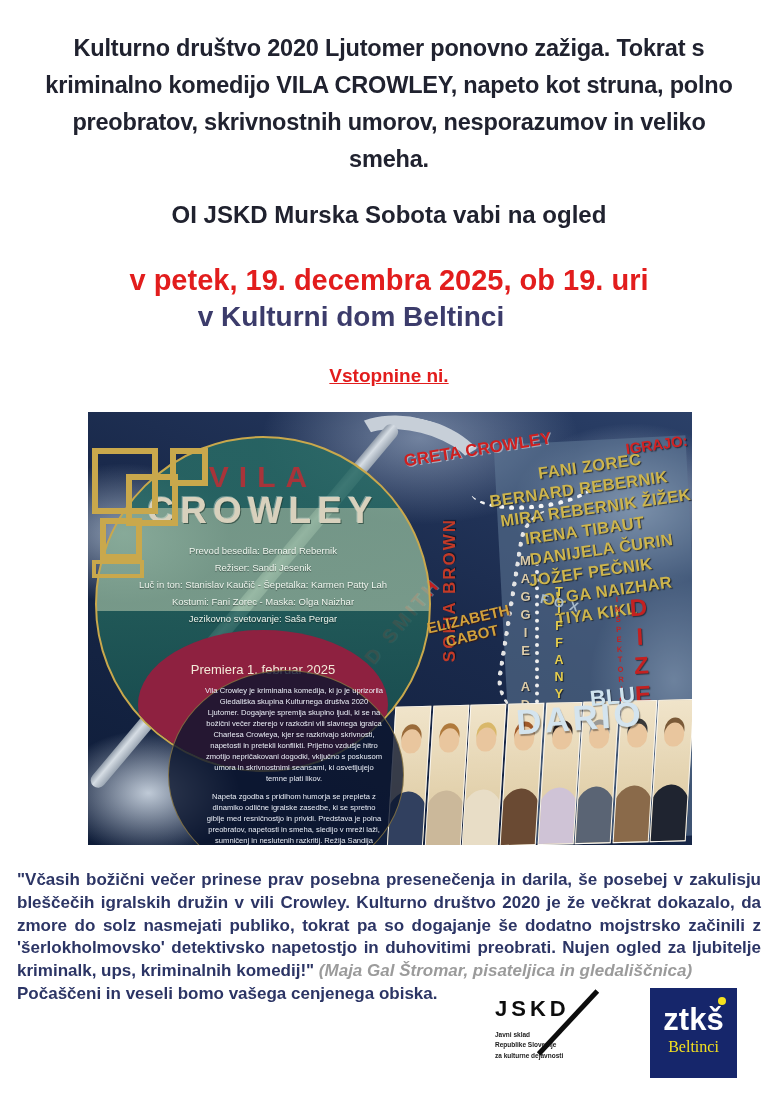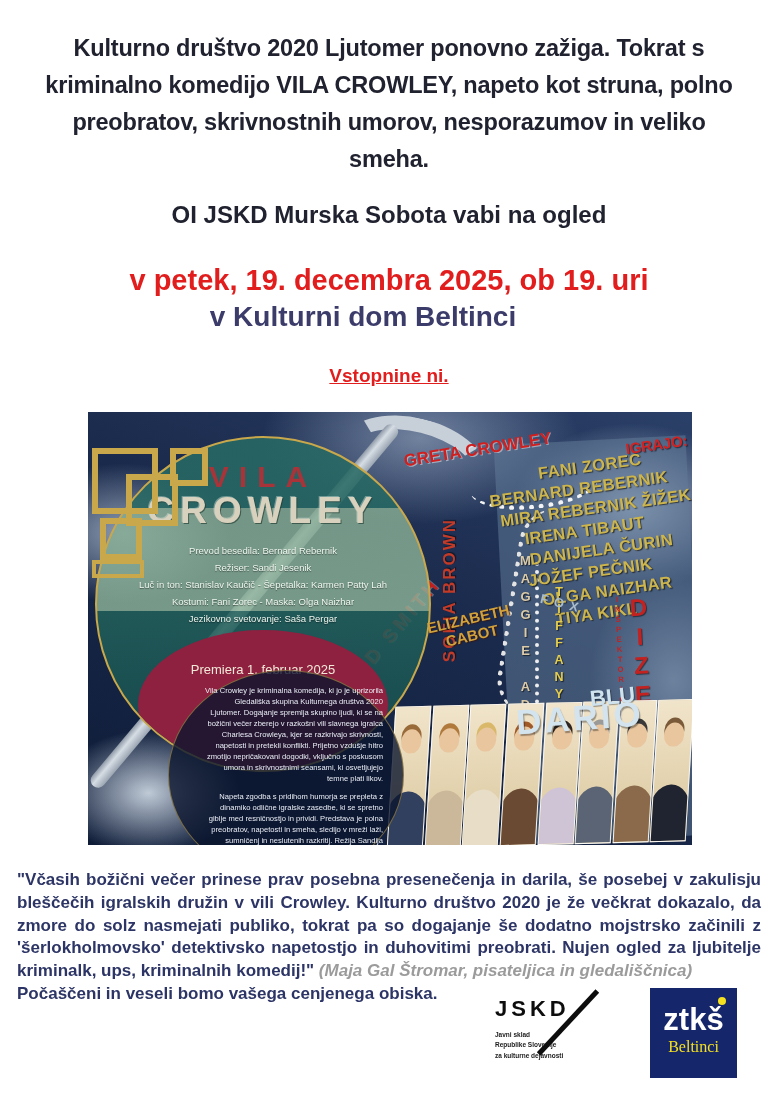--- a/index.html
+++ b/index.html
@@ -6,21 +6,21 @@
   .page{position:relative;width:778px;height:1100px;background:#ffffff;overflow:hidden;
         font-family:"Liberation Sans",sans-serif;}
 
   
   .intro{position:absolute;top:30px;left:42px;width:694px;text-align:center;
          font-size:23.5px;font-weight:bold;color:#20222f;line-height:1.58;letter-spacing:-0.2px;}
   .invite{position:absolute;top:201px;left:0;width:778px;text-align:center;
           font-size:24px;font-weight:bold;color:#20222f;}
   .date-line{position:absolute;top:240px;left:0;width:778px;text-align:center;
              font-size:29px;font-weight:bold;color:#e21d1d;margin-top:24px;}
-  .venue-line{position:absolute;top:301px;left:12px;width:702px;text-align:center;
+  .venue-line{position:absolute;top:301px;left:0;width:702px;text-align:center;
               font-size:28px;font-weight:bold;color:#3c3c6b;}
   .tickets-line{position:absolute;top:365px;left:0;width:778px;text-align:center;
                 font-size:19px;font-weight:bold;color:#e21d1d;text-decoration:underline;}
 
   
   .poster{position:absolute;left:88px;top:412px;width:604px;height:433px;overflow:hidden;
           background:#16233f;}
   .poster-bg{position:absolute;inset:0;
     background-image:
       radial-gradient(ellipse 130px 90px at 10% 88%, rgba(222,232,242,0.85), rgba(222,232,242,0) 70%),
@@ -111,21 +111,21 @@
       transform:rotate(-4deg);z-index:6;text-shadow:1px 2px 1px rgba(0,0,0,0.35);}
   .char-road{left:176px;top:218px;width:244px;text-align:center;font-size:19px;color:#c21f1f;
       letter-spacing:4px;transform:rotate(-50deg);z-index:2;
       text-shadow:1px 1px 0 rgba(255,255,255,0.3);}
 
   
   .synopsis-circle{position:absolute;left:80px;top:258px;width:236px;height:210px;border-radius:50%;
       background:rgba(11,21,46,0.8);border:1px solid rgba(201,168,76,0.55);z-index:7;
       padding:14px 20px 0 20px;box-sizing:border-box;}
   .synopsis-circle p{margin:0 0 7px 16px;font-size:7.6px;line-height:1.45;color:#e9edf5;
-      text-align:right;}
+      text-align:center;}
 
   
   .photos{position:absolute;left:303px;top:291px;width:299px;height:142px;display:flex;gap:2px;
       z-index:5;transform:rotate(-1.5deg);}
   .actor{position:relative;flex:1;transform:skewX(-5deg);overflow:hidden;
       background:linear-gradient(180deg,#f0e4ca 0%,#e3d2ae 60%,#d6c49e 100%);
       border:1px solid rgba(255,255,255,0.8);}
   .actor::before{content:"";position:absolute;left:50%;top:16%;width:20px;height:24px;margin-left:-10px;
       background:#e9c69e;border-radius:50% 50% 46% 46%;
       box-shadow:0 -5px 0 0 var(--hair);}

